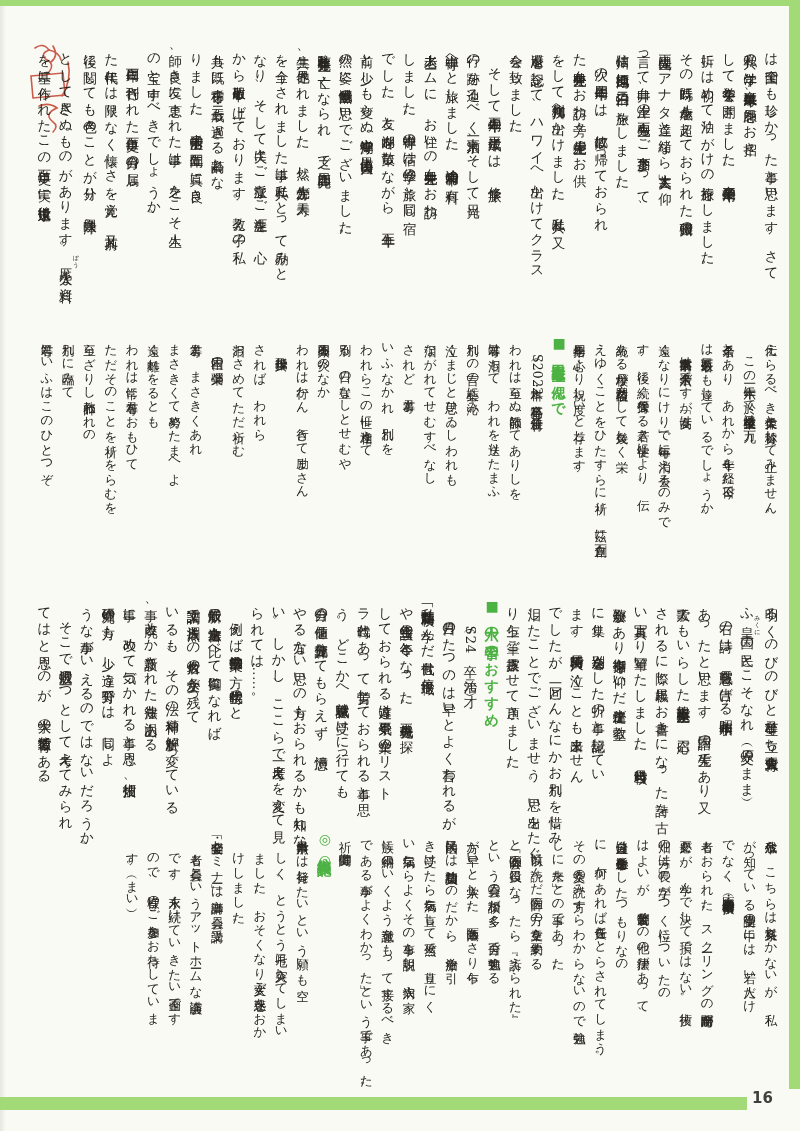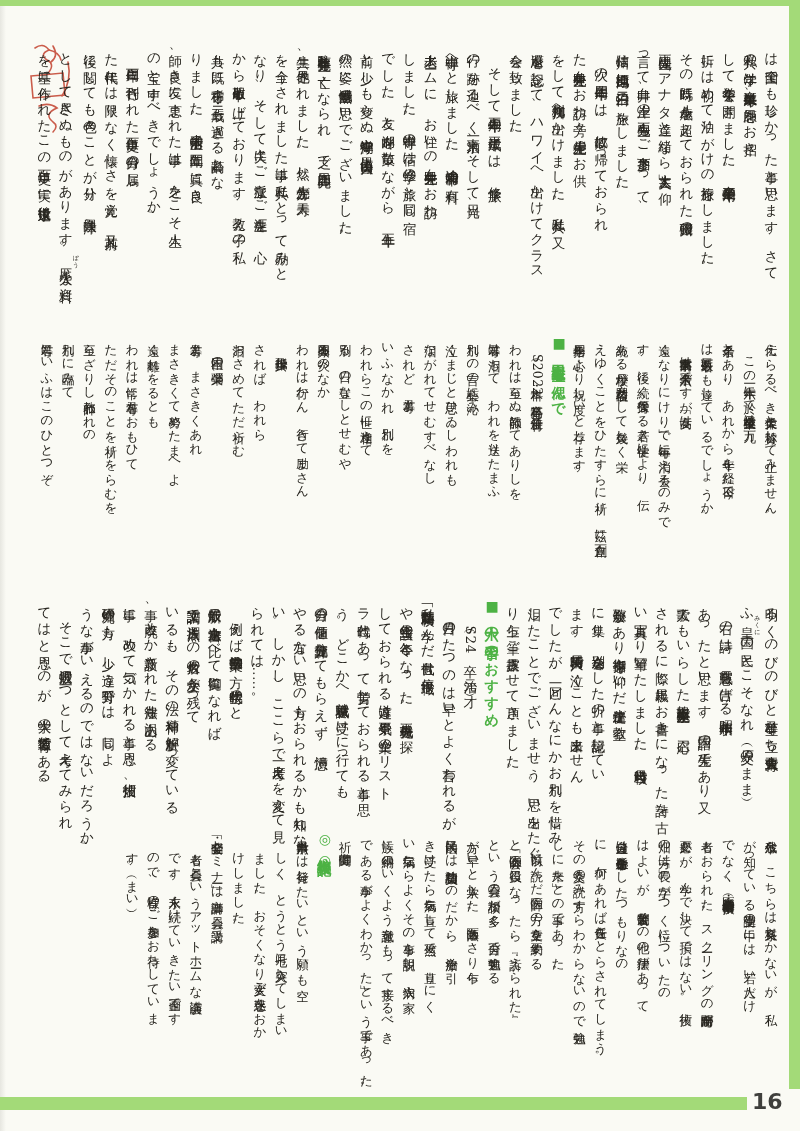--- a/index.html
+++ b/index.html
@@ -16,21 +16,21 @@
     background:var(--page_bg);overflow:hidden;
     font-family:"DejaVu Serif","Liberation Serif",serif;
   }
   .left-edge{position:absolute;top:0;left:0;width:6px;height:100%;
     background:linear-gradient(to right,rgba(60,60,50,0.10),rgba(60,60,50,0));}
   .top-strip{position:absolute;top:0;left:0;width:100%;height:6px;background:var(--bar_green);}
   .right-bar{position:absolute;top:0;right:0;width:11px;height:1089px;background:var(--bar_green);}
   .bottom-bar{position:absolute;top:1097px;left:0;width:747px;height:13px;background:var(--bar_green);}
   .page-num{position:absolute;top:1089px;left:752px;
     font-family:"DejaVu Sans","Liberation Sans",sans-serif;
-    font-size:22px;font-weight:600;color:var(--page_number);}
+    font-size:15px;font-weight:600;color:var(--page_number);}
   .band{
     position:absolute;writing-mode:vertical-rl;-webkit-writing-mode:vertical-rl;
     color:var(--text);
   }
   .band p{margin:0;}
   .b1{top:44px;right:18px;height:285px;font-size:13.5px;line-height:21.3px;letter-spacing:0.8px;}
   .b2{top:335px;right:18px;height:252px;font-size:12.5px;line-height:21.3px;letter-spacing:0.1px;}
   .b3{top:598px;right:18px;height:274px;font-size:13.5px;line-height:21.3px;letter-spacing:0.6px;}
   .b4{top:831px;right:18px;height:266px;font-size:12.5px;line-height:21.3px;letter-spacing:0.3px;}
   .h-green{color:var(--header_green);font-weight:bold;font-size:14px;

